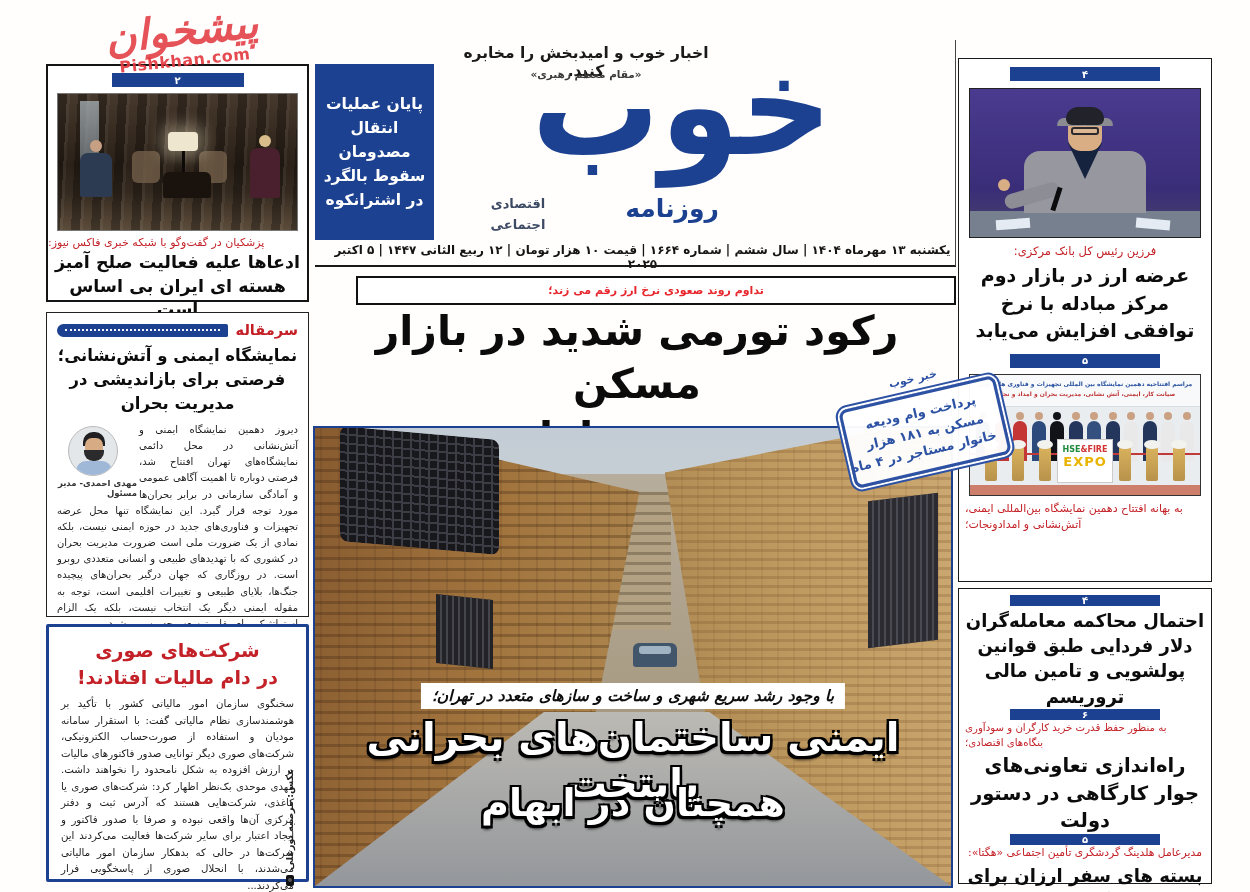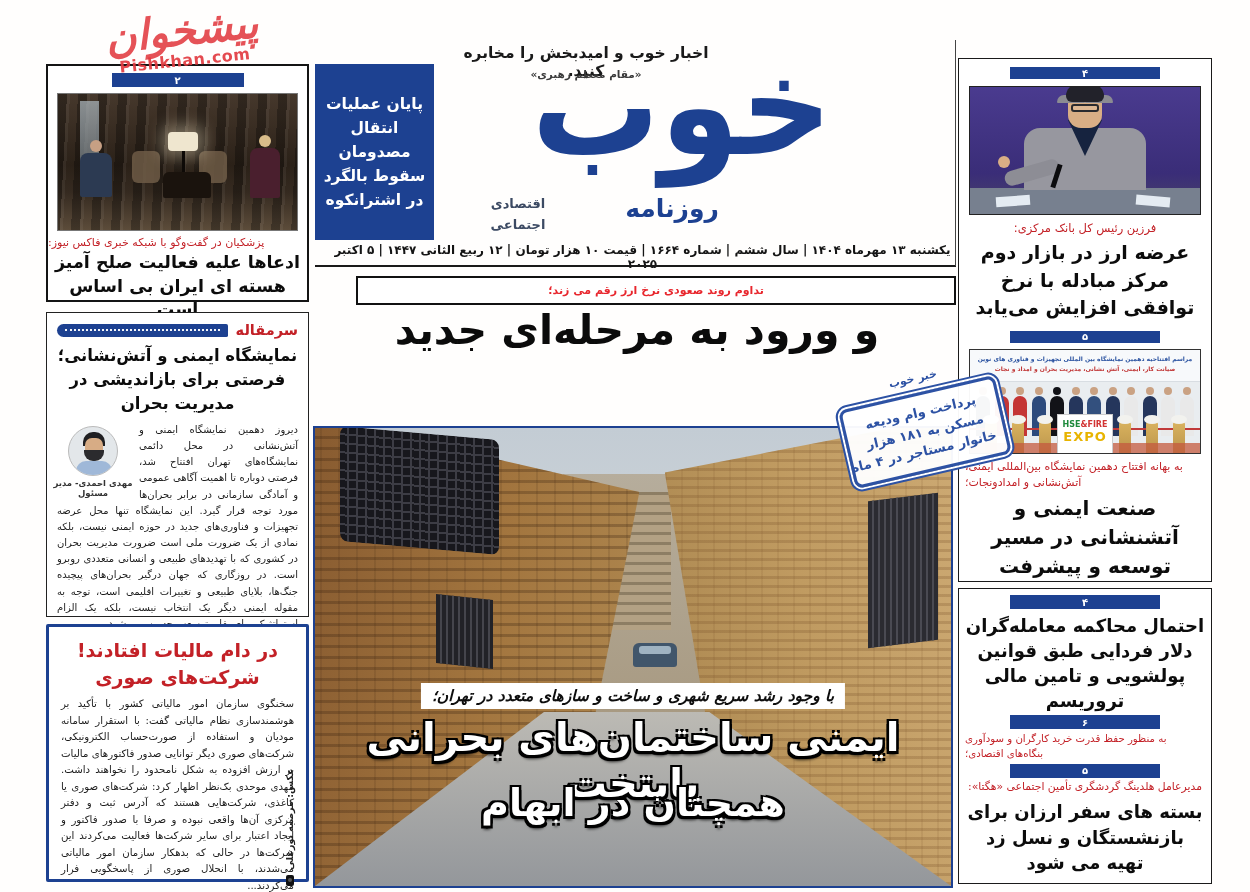--- a/index.html
+++ b/index.html
@@ -74,21 +74,21 @@
   .box1 .headline { font-size:17.5px; line-height:1.35; margin-top:2px; }
 
   
   .box2 { left:46px; top:312px; width:263px; height:305px; border:1.5px solid #222; }
   .ed-header { display:flex; align-items:center; padding:9px 10px 0; }
   .ed-label { color:#c32127; font-size:14.5px; font-weight:bold; margin-left:8px; white-space:nowrap; }
   .ed-bar { position:relative; flex:1; height:13px; background:#1d4191; border-radius:7px 2px 2px 7px; }
   .ed-bar::after { content:""; position:absolute; left:8px; right:8px; top:5px;
     border-top:2px dotted rgba(255,255,255,.95); }
   .box2 .headline { font-size:16.5px; line-height:1.45; margin:6px 8px 4px; }
-  .ed-author { float:left; width:88px; text-align:center; margin:6px 2px 2px 2px; }
+  .ed-author { float:left; width:88px; text-align:right; margin:6px 2px 2px 2px; }
   .ed-photo { width:50px; height:50px; border-radius:50%; margin:0 auto;
     background:#e3e7ea; position:relative; overflow:hidden; border:1px solid #bbb; }
   .ed-hair { position:absolute; left:14px; top:5px; width:22px; height:14px; background:#1f1f22; border-radius:10px 10px 0 0; }
   .ed-face { position:absolute; left:16px; top:11px; width:18px; height:20px; background:#d7ac85; border-radius:7px; }
   .ed-beard { position:absolute; left:15px; top:23px; width:20px; height:11px; background:#2b2b2e; border-radius:0 0 9px 9px; }
   .ed-suit { position:absolute; left:7px; top:34px; width:36px; height:18px; background:#9fb8d8; border-radius:10px 10px 0 0; }
   .ed-name { font-size:8.5px; font-weight:bold; color:#333; margin-top:2px; }
   .ed-body { font-size:10px; line-height:1.62; text-align:justify; padding:2px 10px 0; color:#1c1c1c; }
   .ed-footer { font-size:11px; font-weight:bold; padding:4px 12px; }
 
@@ -295,31 +295,32 @@
         <div class="ed-suit"></div>
       </div>
       <div class="ed-name">مهدی احمدی- مدیر مسئول</div>
     </div>
     <div class="ed-body">دیروز دهمین نمایشگاه ایمنی و آتش‌نشانی در محل دائمی نمایشگاه‌های تهران افتتاح شد، فرصتی دوباره تا اهمیت آگاهی عمومی و آمادگی سازمانی در برابر بحران‌ها مورد توجه قرار گیرد. این نمایشگاه تنها محل عرضه تجهیزات و فناوری‌های جدید در حوزه ایمنی نیست، بلکه نمادی از یک ضرورت ملی است ضرورت مدیریت بحران در کشوری که با تهدیدهای طبیعی و انسانی متعددی روبرو است. در روزگاری که جهان درگیر بحران‌های پیچیده جنگ‌ها، بلایای طبیعی و تغییرات اقلیمی است، توجه به مقوله ایمنی دیگر یک انتخاب نیست، بلکه یک الزام استراتژیک برای بقا و توسعه محسوب می‌شود...</div>
     <div class="ed-footer">صفحه ۲ را بخوانید</div>
   </div>
 
   <div class="sbox box3">
     <div class="headline">
+      <div>شرکت‌های صوری</div>
       <div>در دام مالیات افتادند!</div>
-      <div>شرکت‌های صوری</div>
     </div>
     <div class="body">سخنگوی سازمان امور مالیاتی کشور با تأکید بر هوشمندسازی نظام مالیاتی گفت: با استقرار سامانه مودیان و استفاده از صورت‌حساب الکترونیکی، شرکت‌های صوری دیگر توانایی صدور فاکتورهای مالیات بر ارزش افزوده به شکل نامحدود را نخواهند داشت. مهدی موحدی بک‌نظر اظهار کرد: شرکت‌های صوری یا کاغذی، شرکت‌هایی هستند که آدرس ثبت و دفتر مرکزی آن‌ها واقعی نبوده و صرفا با صدور فاکتور و ایجاد اعتبار برای سایر شرکت‌ها فعالیت می‌کردند این شرکت‌ها در حالی که بدهکار سازمان امور مالیاتی می‌شدند، با انحلال صوری از پاسخگویی فرار می‌کردند...</div>
 
   </div>
 
   <div class="lead-banner">
     <span>تداوم روند صعودی نرخ ارز رقم می زند؛</span>
   </div>
   <div class="lead-headline">
+    <div class="l1">رکود تورمی شدید در بازار مسکن</div>
     <div class="l2">و ورود به مرحله‌ای جدید</div>
   </div>
 
   <div class="stamp">
     <div class="stamp-label">خبر خوب</div>
     <div class="stamp-line">پرداخت وام ودیعه</div>
     <div class="stamp-line">مسکن به ۱۸۱ هزار</div>
     <div class="stamp-line">خانوار مستاجر در ۴ ماه</div>
   </div>
 
@@ -426,26 +427,26 @@
           <div class="ex-ped"></div>
           <div class="ex-ped"></div>
       </div>
       <div class="ex-sign">
         <div class="ex-s1"><span class="g">HSE</span><span class="r">&amp;FIRE</span></div>
         <div class="ex-s2">EXPO</div>
       </div>
       <div class="ex-floor"></div>
     </div>
     <div class="kicker rkicker" style="font-size:11px">به بهانه افتتاح دهمین نمایشگاه بین‌المللی ایمنی، آتش‌نشانی و امدادونجات؛</div>
-    <div class="headline rhead" style="font-size:20px">صنعت ایمنی و آتشنشانی در مسیر توسعه و پیشرفت</div>
   </div>
 
   <div class="rbox rbox-b">
     <div class="pagebar">۴</div>
     <div class="headline rhead">احتمال محاکمه معامله‌گران دلار فردایی طبق قوانین پولشویی و تامین مالی تروریسم</div>
     <div class="pagebar">۶</div>
     <div class="kicker rkicker">به منظور حفظ قدرت خرید کارگران و سودآوری بنگاه‌های اقتصادی؛</div>
+    <div class="headline rhead" style="font-size:19.5px">راه‌اندازی تعاونی‌های جوار کارگاهی در دستور دولت</div>
     <div class="pagebar">۵</div>
     <div class="kicker rkicker" style="font-size:10.8px">مدیرعامل هلدینگ گردشگری تأمین اجتماعی «هگتا»:</div>
     <div class="headline rhead">بسته های سفر ارزان برای بازنشستگان و نسل زد تهیه می شود</div>
   </div>
 
 </div>
 
 </body></html>

